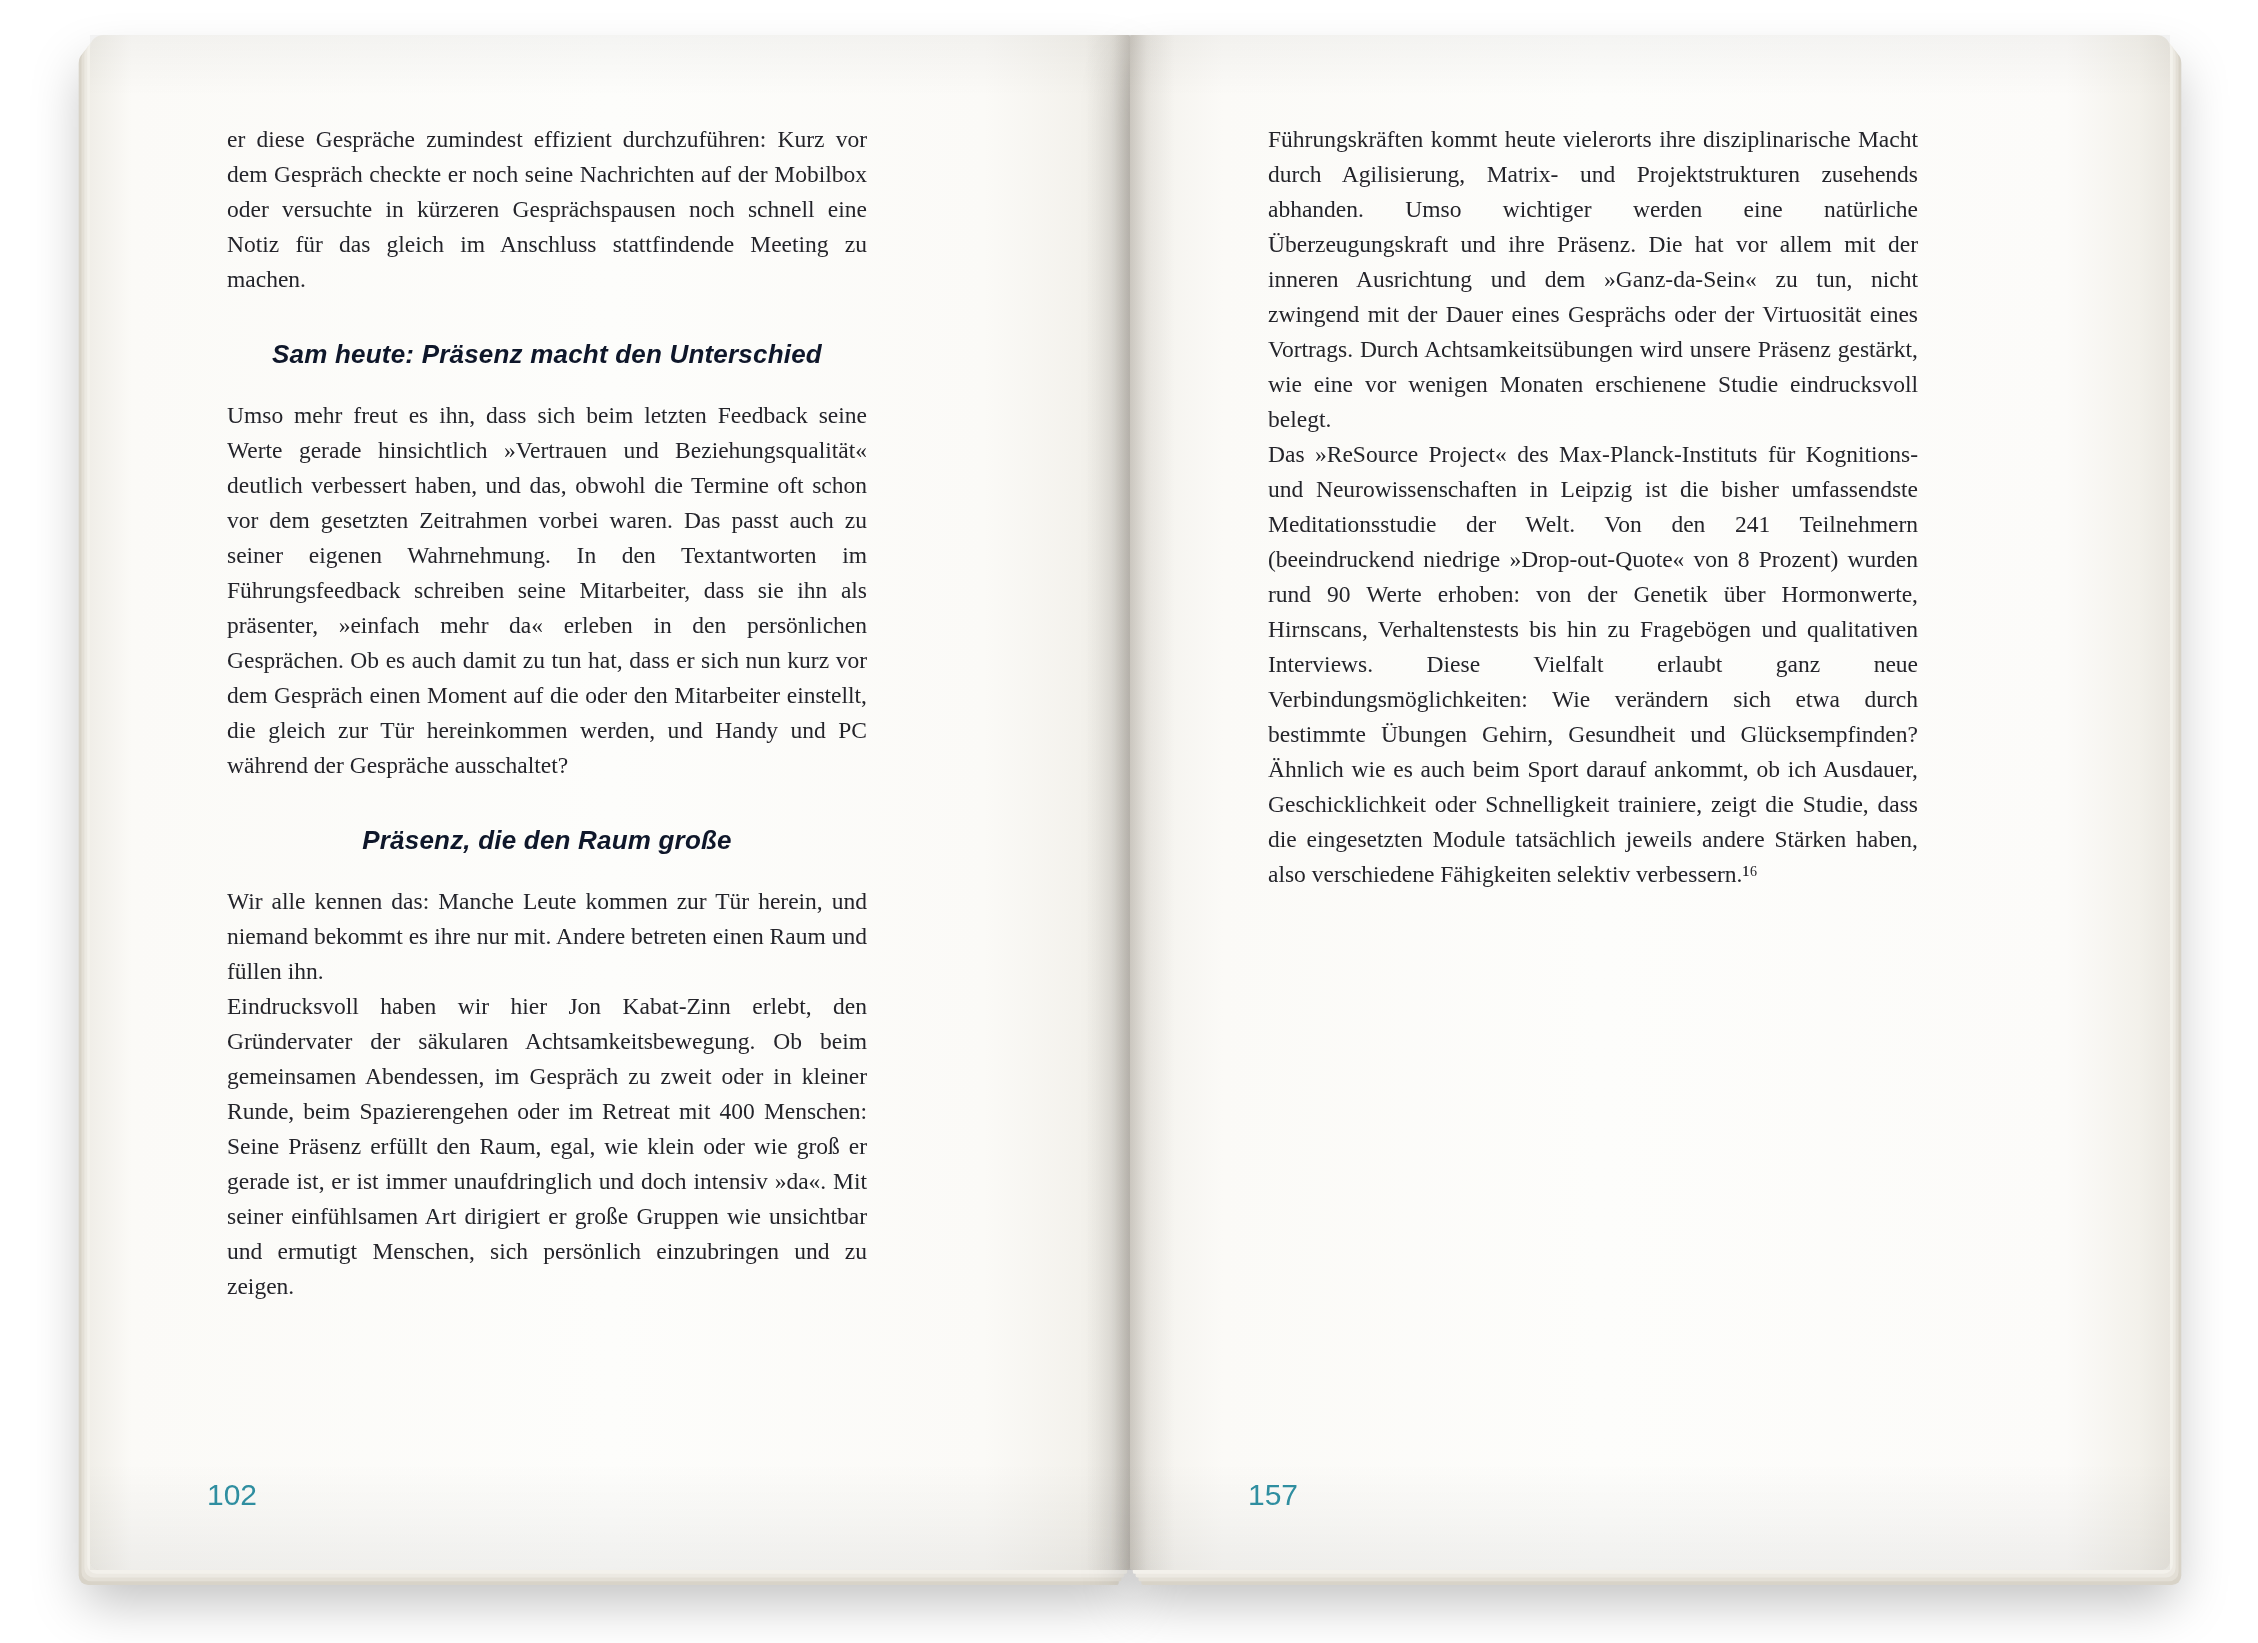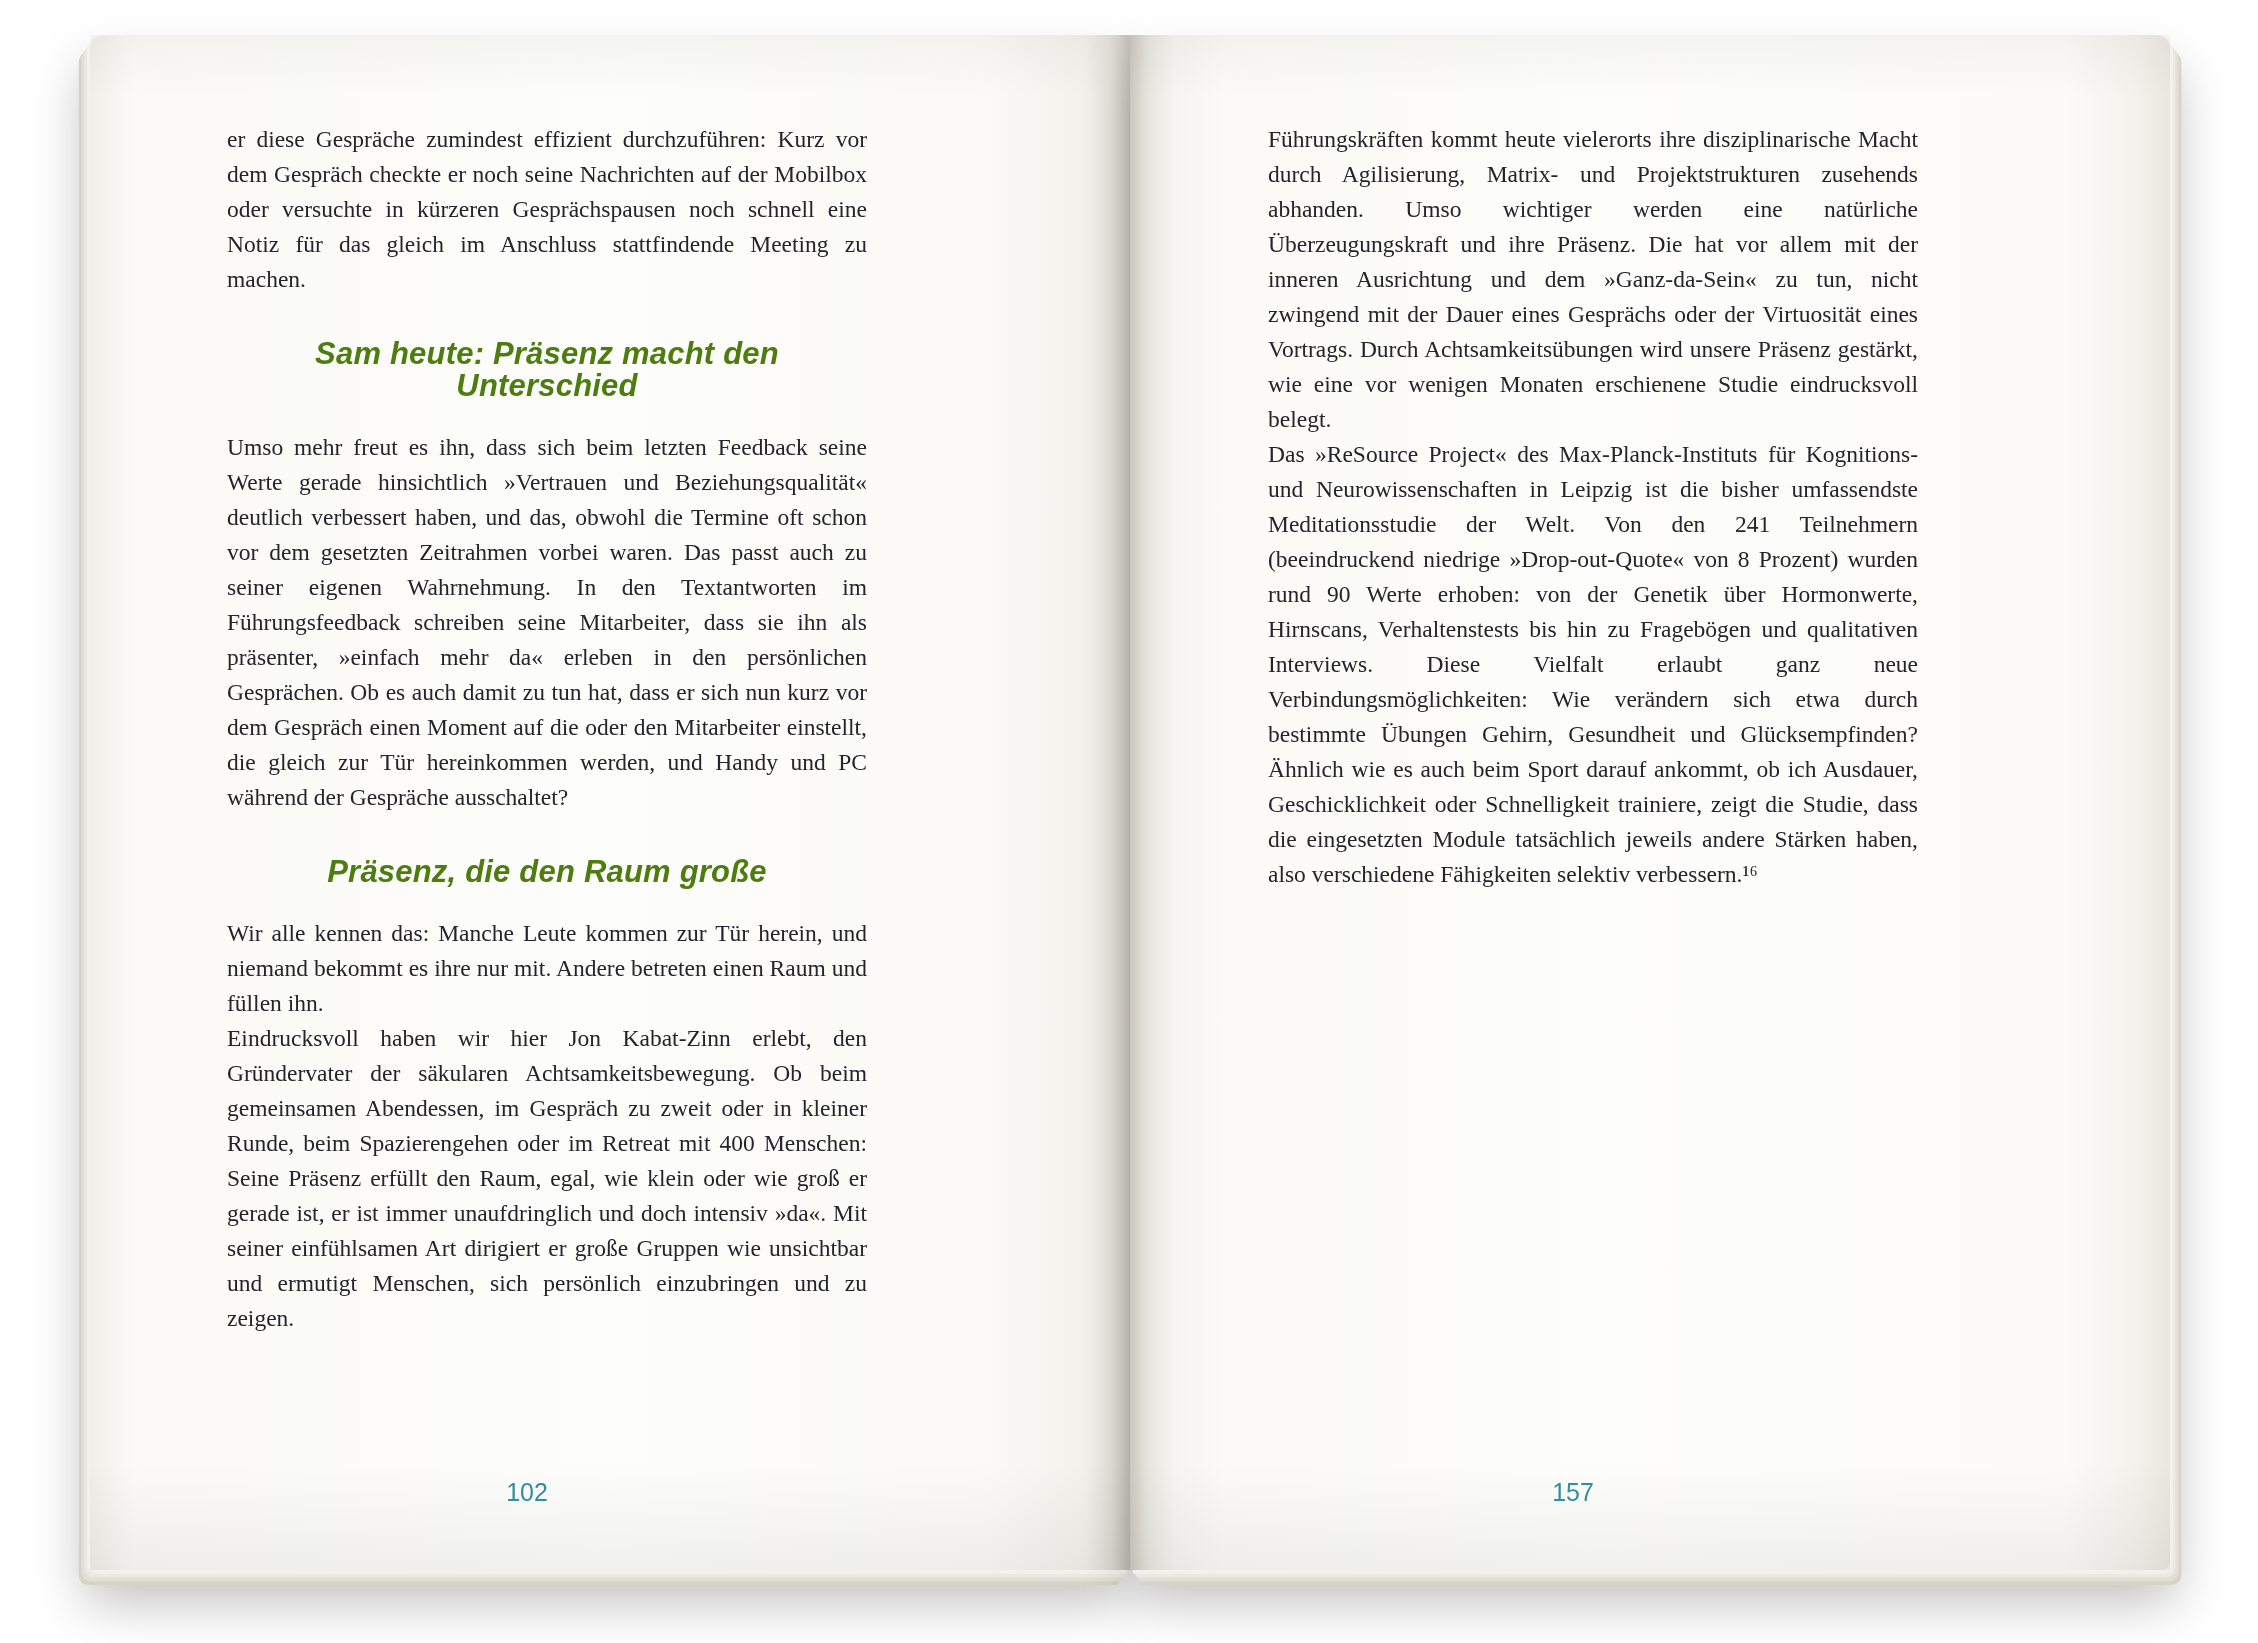--- a/index.html
+++ b/index.html
@@ -98,32 +98,32 @@
     width: 650px;
   }
   .text-col p {
     margin: 0;
   }
   .section-heading {
     margin: 41px 0 28px 0;
     font-family: "Liberation Sans", sans-serif;
     font-style: italic;
     font-weight: 600;
-    font-size: 31px;
+    font-size: 26px;
     line-height: 32px;
-    color: #4d7c0f;
+    color: #0f172a;
     text-align: center;
     letter-spacing: 0.2px;
   }
   .page-num {
     position: absolute;
     top: 1469px;
-    text-align: center;
+    text-align: left;
     font-family: "Liberation Sans", sans-serif;
-    font-size: 25px;
+    font-size: 30px;
     color: #2f8ea0;
   }
   .page-num-left {
     left: 141px;
     width: 640px;
   }
   .page-num-right {
     left: 1182px;
     width: 650px;
   }

